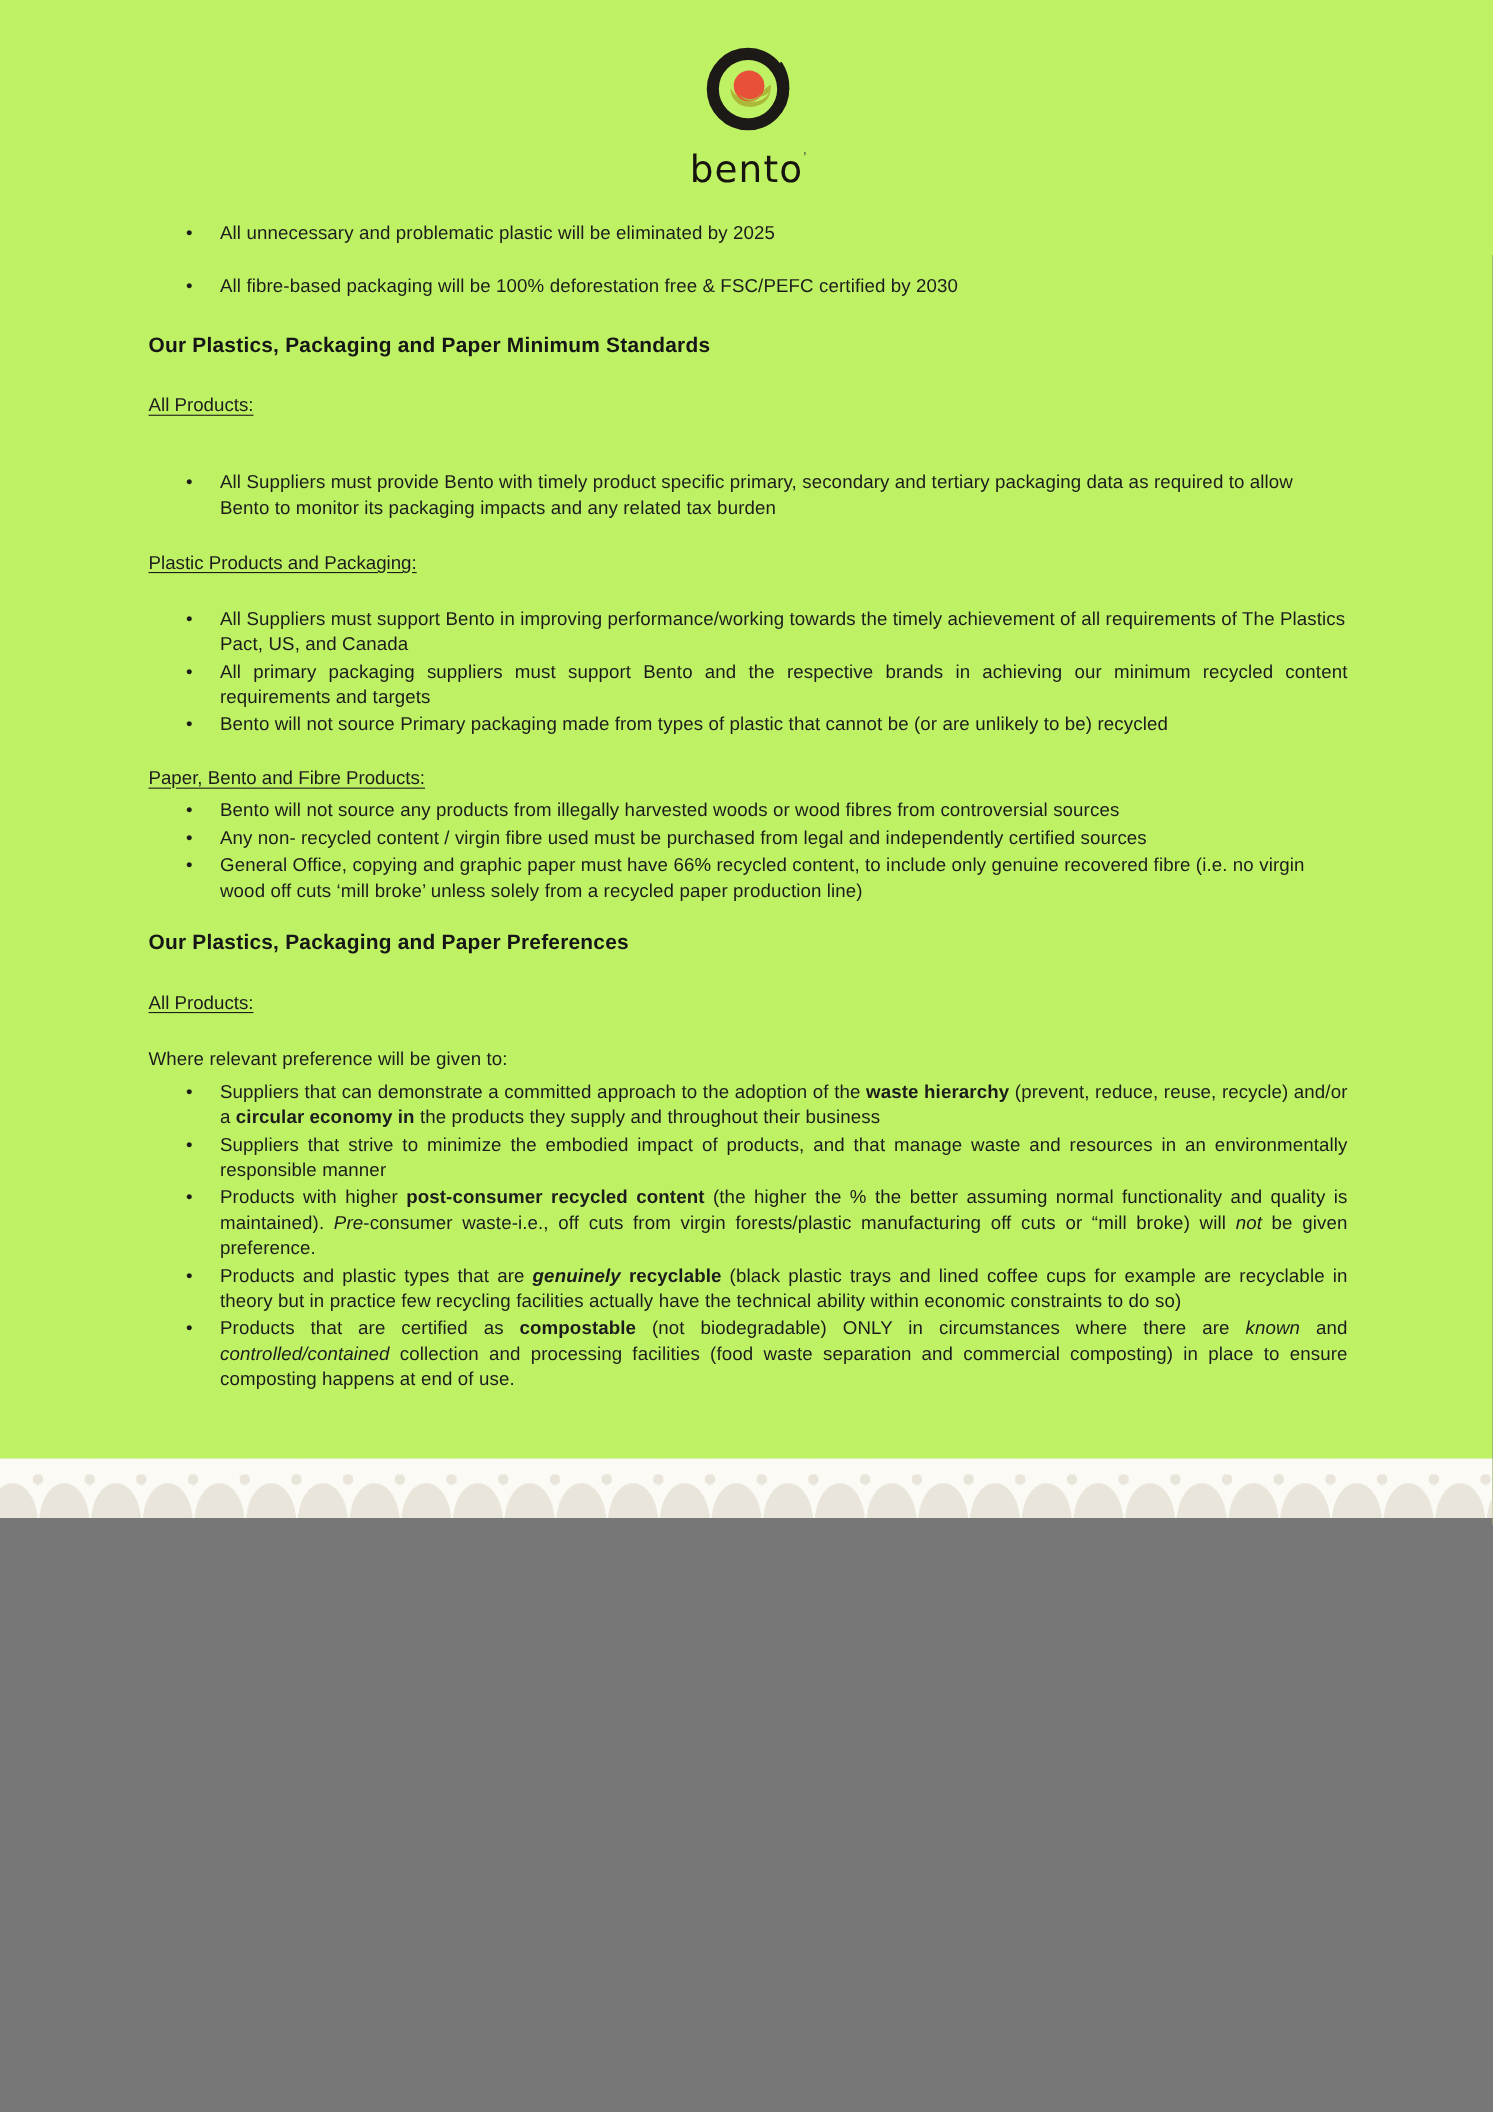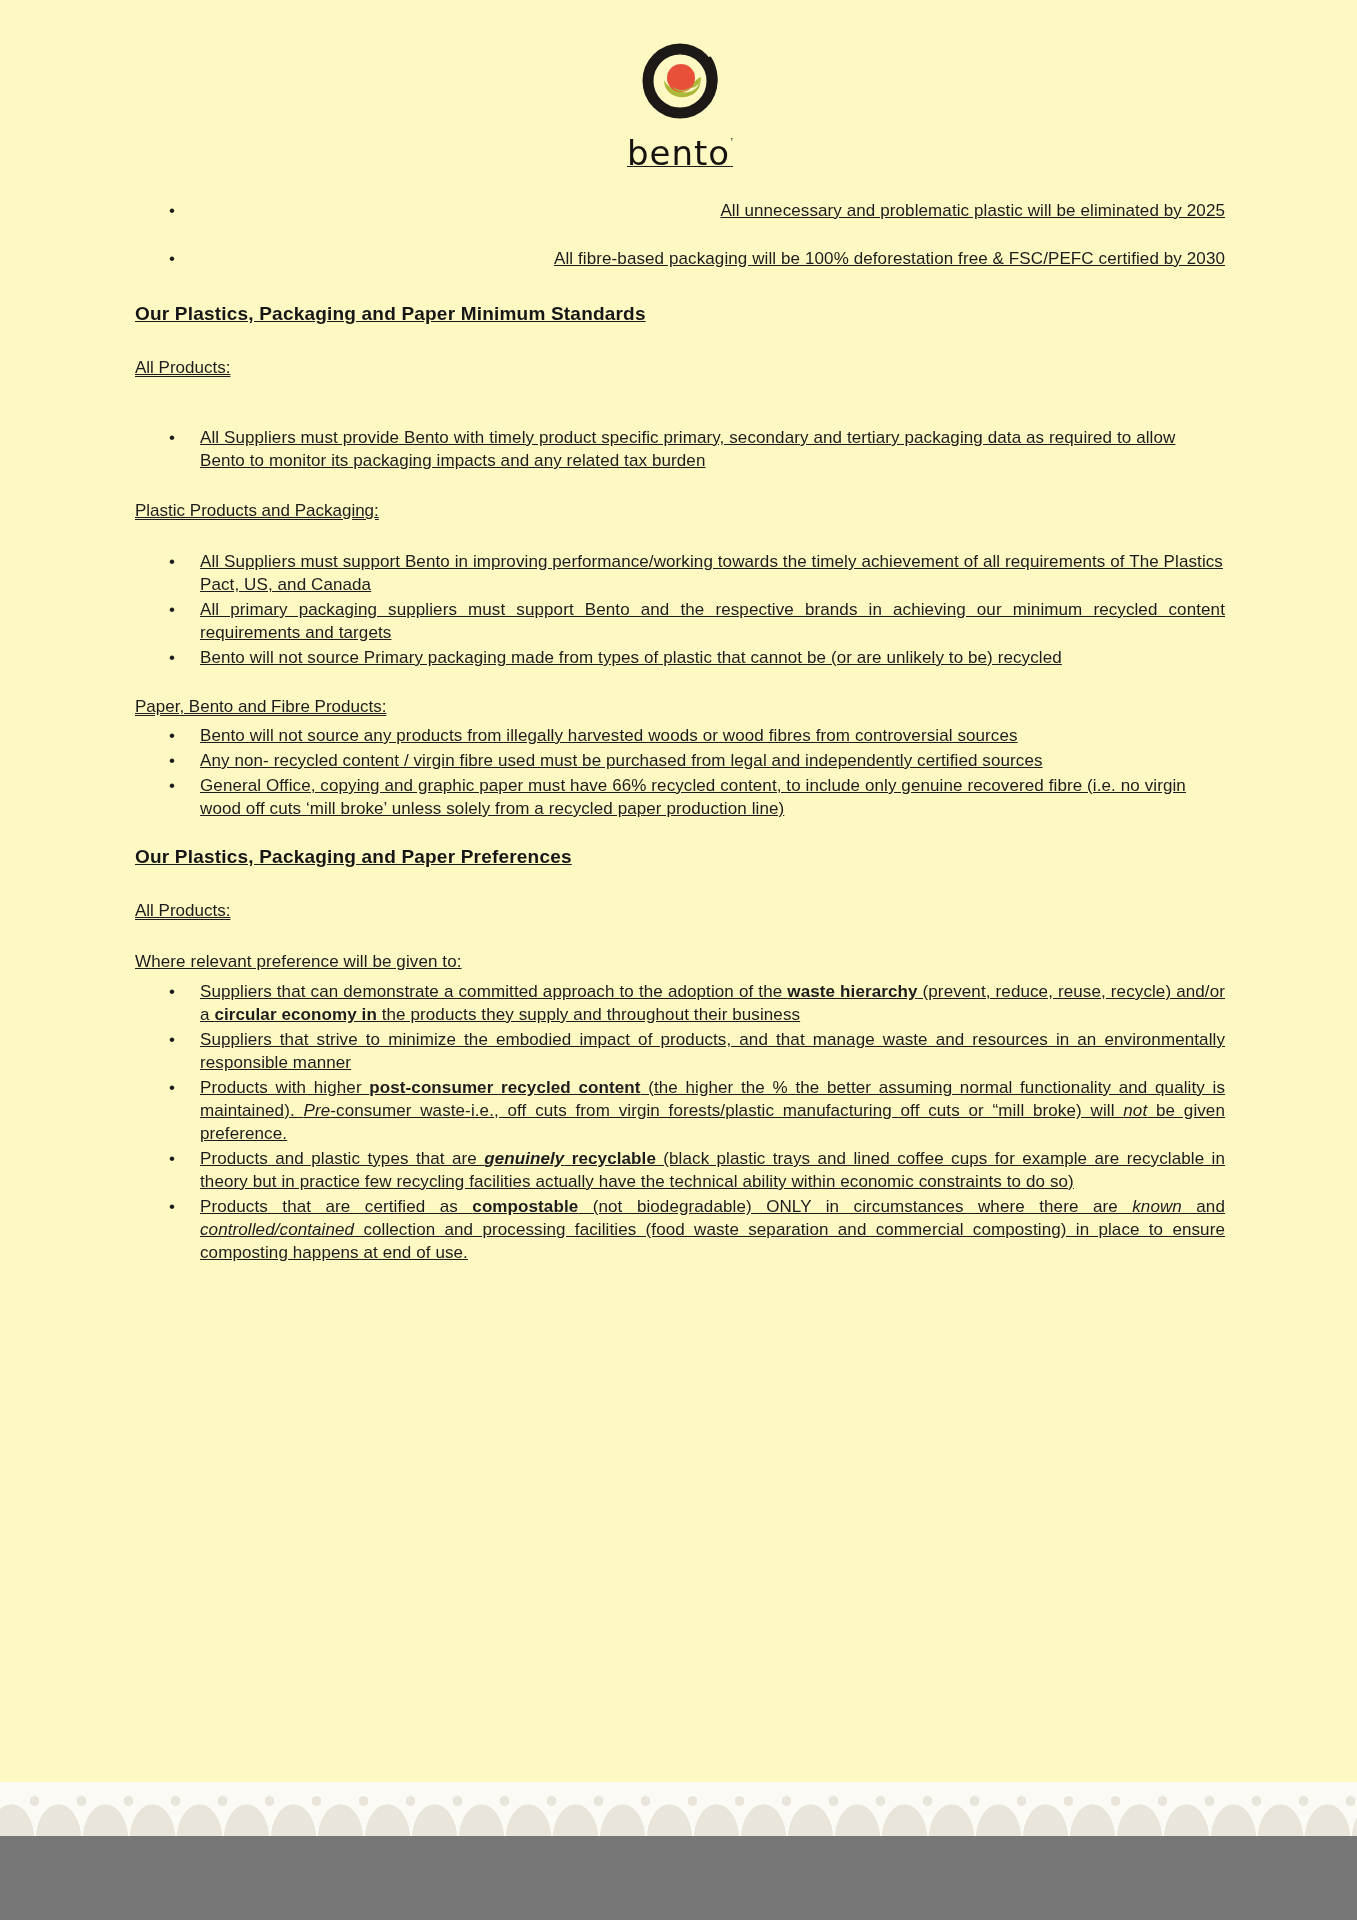--- a/index.html
+++ b/index.html
@@ -1,25 +1,24 @@
 <!DOCTYPE html>
 <html><head>
 <meta charset="utf-8">
 <style>
   * { margin:0; padding:0; box-sizing:border-box; }
   html,body { background:#777; }
   .page {
     position:relative;
-    width:1357px; height:1836px;
+    width:1357px; height:1380px;
     margin:0 auto;
-    background:#fef9c3;
+    background:#bef264;
     font-family:"Liberation Sans", sans-serif;
     color:#1c1c1c;
     overflow:hidden;
-    text-decoration:underline;
   }
   .content {
     padding:0 132px 0 135px;
   }
   
   .logo { margin-top:36px; text-align:center; }
   .logo svg { display:block; margin:0 auto; }
   .brand-row { margin-top:-4px; line-height:34px; }
   .brand {
     font-size:34px; letter-spacing:1px; color:#17130f;
@@ -29,21 +28,21 @@
   
   .body-txt { font-size:17px; line-height:23px; letter-spacing:.1px; }
   h1.sec-title {
     font-size:19px; line-height:24px; font-weight:bold; color:#161616;
     letter-spacing:.2px;
   }
   h2.sub-head {
     font-size:17px; line-height:23px; font-weight:normal;
     text-decoration:underline; text-underline-offset:3px;
   }
-  .mt-intro1 { margin-top:22px;text-align:right; }
+  .mt-intro1 { margin-top:22px; }
   .mt-intro2 { margin-top:25px; }
   .mt-h1a    { margin-top:32px; }
   .mt-h2a    { margin-top:30px; }
   .mt-ul-a   { margin-top:47px; }
   .mt-h2b    { margin-top:27px; }
   .mt-ul-b   { margin-top:28px; }
   .mt-h2c    { margin-top:26px; }
   .mt-ul-c   { margin-top:6px;  }
   .mt-h1b    { margin-top:25px; }
   .mt-h2d    { margin-top:30px; }

